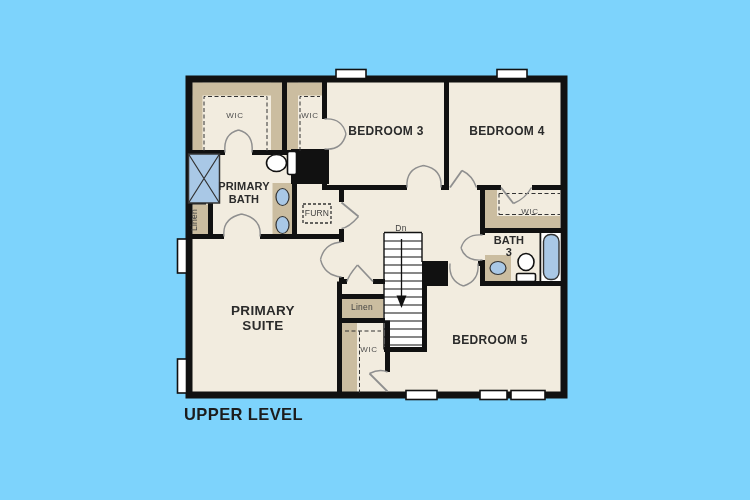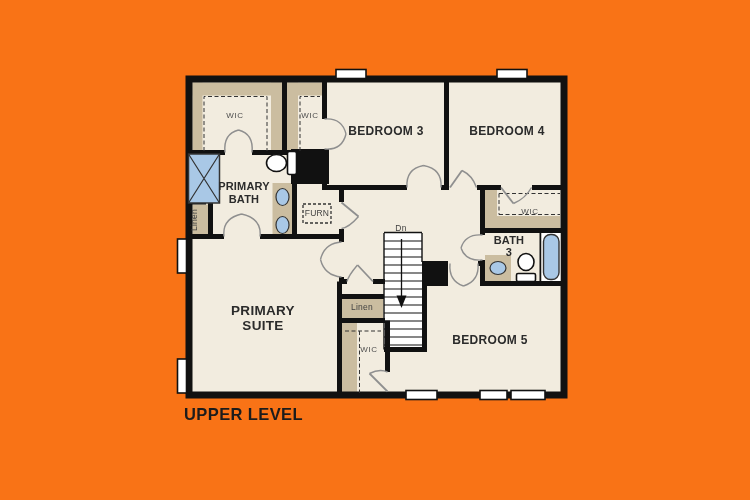--- a/index.html
+++ b/index.html
@@ -1,16 +1,16 @@
 <!DOCTYPE html>
 <html><head>
 <meta charset="utf-8">
 <style>
   html,body{margin:0;padding:0;background:#ffffff;}
-  .page{position:relative;width:750px;height:500px;background:#f97316;overflow:hidden;
+  .page{position:relative;width:750px;height:500px;background:#7dd3fc;overflow:hidden;
         font-family:"Liberation Sans", sans-serif;}
   svg{position:absolute;left:0;top:0;}
   text{fill:#2b2b2b;}
   .room-lbl{font-weight:bold;font-size:12px;letter-spacing:.3px;}
   .room-lbl-lg{font-weight:bold;font-size:13.5px;letter-spacing:.3px;}
   .room-lbl-md{font-weight:bold;font-size:11px;letter-spacing:.2px;}
   .sm-lbl{font-size:8px;fill:#4d4d4d;letter-spacing:.6px;}
   .sm-lbl2{font-size:8.5px;fill:#3f3f3f;letter-spacing:.2px;}
   .title-lbl{font-weight:bold;font-size:16.5px;letter-spacing:.4px;fill:#1c1c1c;}
 </style>

